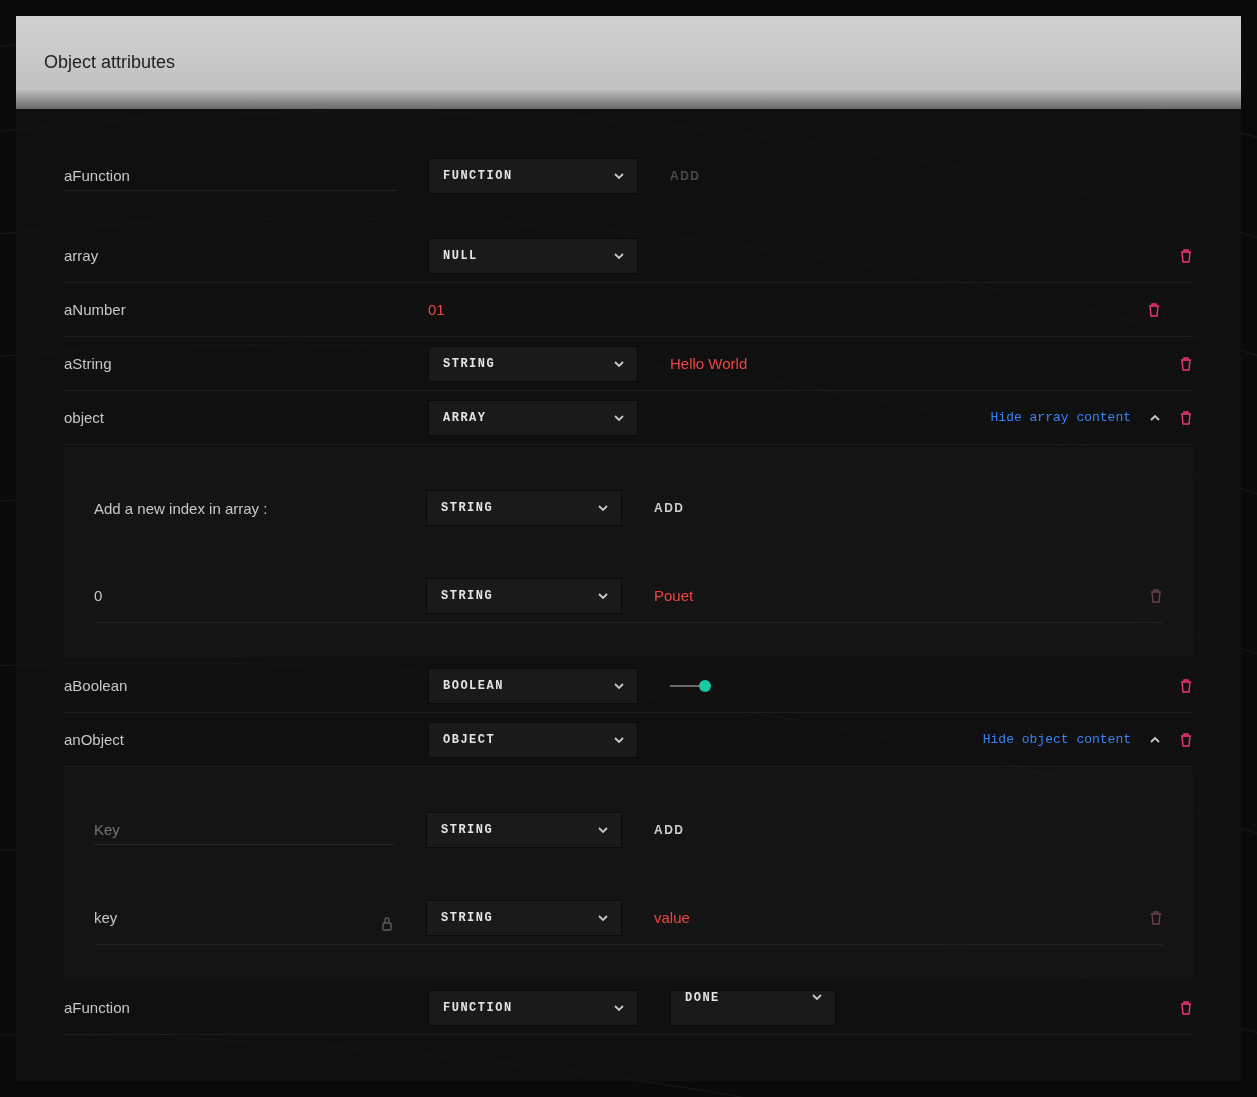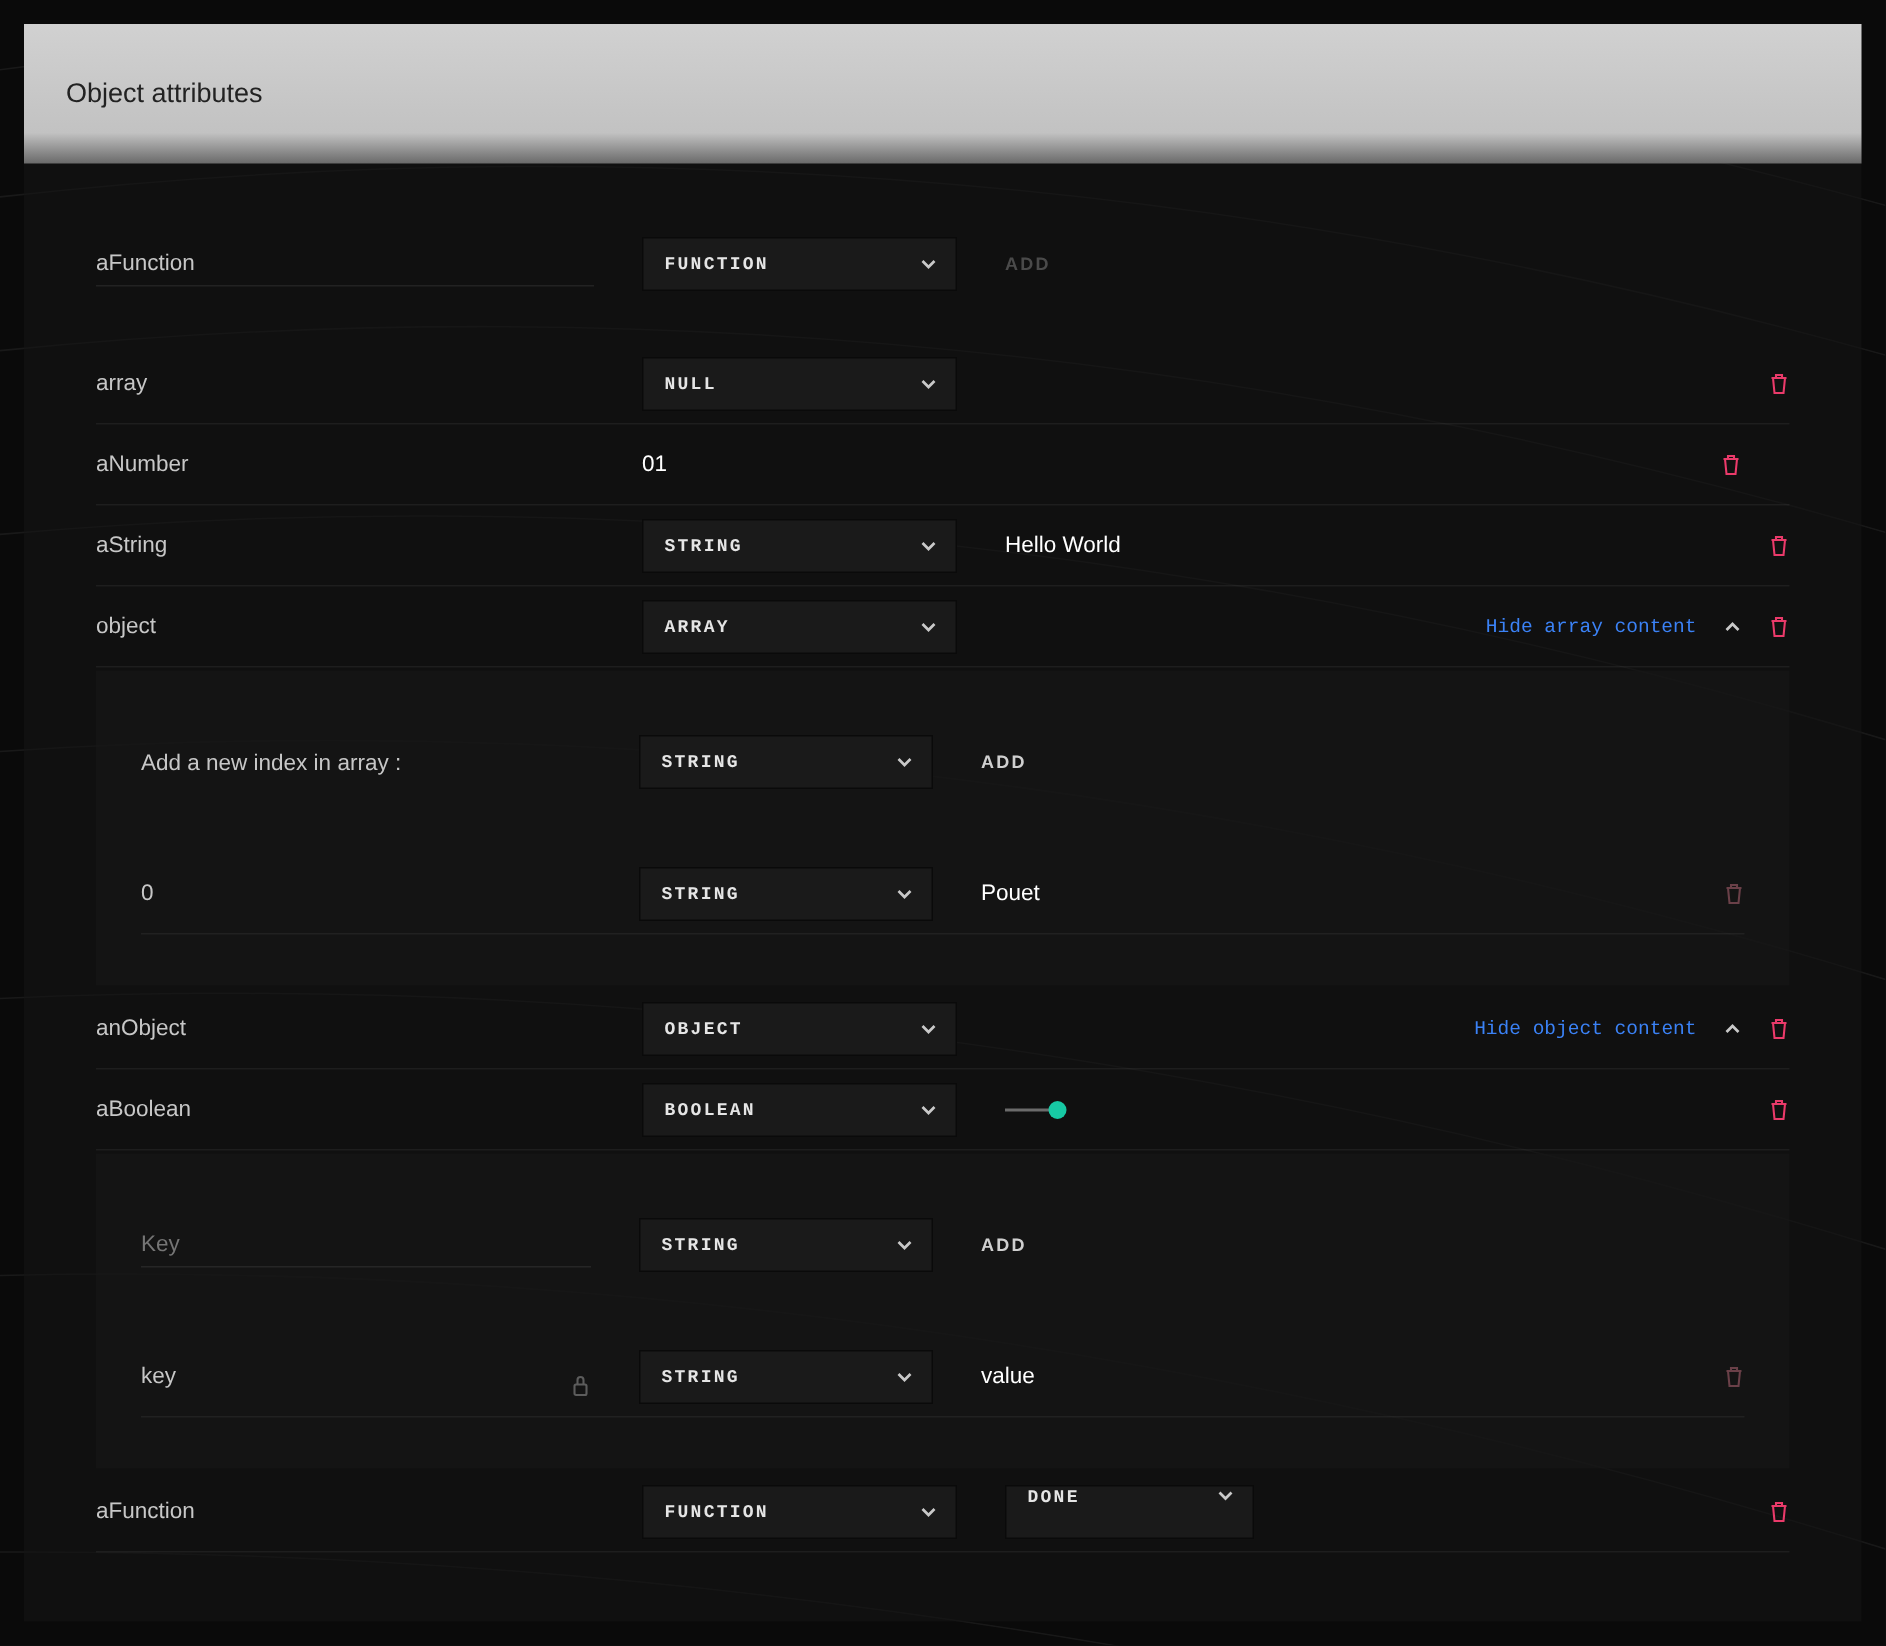--- a/index.html
+++ b/index.html
@@ -81,21 +81,21 @@
     letter-spacing: 1.5px;
     text-transform: uppercase;
   }
   .chev {
     width: 12px; height: 12px; display: inline-block;
   }
   .chev svg { width: 12px; height: 12px; display:block; }
   .chev svg path { stroke: #c9c9c9; stroke-width: 1.8; fill:none; }
   .value-cell { display:flex; align-items:center; gap:14px; }
   .value-text {
-    color: #ffffff;
+    color: #ef4444;
     font-size: 15px;
     background: transparent;
     border: none;
     outline: none;
     width: 100%;
   }
   .add-btn {
     font-family: Liberation Sans, sans-serif;
     font-size: 12px;
     font-weight: 700;
@@ -317,64 +317,64 @@
           <span class="trash faded">
               <svg viewBox="0 0 14 16">
                 <path d="M2 4h10M5 4V2h4v2M3 4l1 10h6l1-10"></path>
               </svg>
             </span>
         </div>
       </div>
     </div>
 
     <div class="row">
-      <div class="name-cell">anObject</div>
-      <div class="type-select">
-        <span class="type-label">OBJECT</span>
-        <span class="chev">
-            <svg viewBox="0 0 12 12">
-              <path d="M2 4 L6 8 L10 4"></path>
-            </svg>
-          </span>
-      </div>
-      <div></div>
-      <div class="right-cell">
-        <span class="collapse-link">
-          <span>Hide object content</span>
-          <span class="chev">
-              <svg viewBox="0 0 12 12">
-                <path d="M2 8 L6 4 L10 8"></path>
-              </svg>
-            </span>
-        </span>
-        <span class="trash">
-            <svg viewBox="0 0 14 16">
-              <path d="M2 4h10M5 4V2h4v2M3 4l1 10h6l1-10"></path>
-            </svg>
-          </span>
-      </div>
-    </div>
-
-    <div class="row">
       <div class="name-cell">aBoolean</div>
       <div class="type-select">
         <span class="type-label">BOOLEAN</span>
         <span class="chev">
             <svg viewBox="0 0 12 12">
               <path d="M2 4 L6 8 L10 4"></path>
             </svg>
           </span>
       </div>
       <div class="value-cell">
         <div class="toggle">
           <div class="toggle-track"></div>
           <div class="toggle-knob"></div>
         </div>
       </div>
       <div class="right-cell">
+        <span class="trash">
+            <svg viewBox="0 0 14 16">
+              <path d="M2 4h10M5 4V2h4v2M3 4l1 10h6l1-10"></path>
+            </svg>
+          </span>
+      </div>
+    </div>
+
+    <div class="row">
+      <div class="name-cell">anObject</div>
+      <div class="type-select">
+        <span class="type-label">OBJECT</span>
+        <span class="chev">
+            <svg viewBox="0 0 12 12">
+              <path d="M2 4 L6 8 L10 4"></path>
+            </svg>
+          </span>
+      </div>
+      <div></div>
+      <div class="right-cell">
+        <span class="collapse-link">
+          <span>Hide object content</span>
+          <span class="chev">
+              <svg viewBox="0 0 12 12">
+                <path d="M2 8 L6 4 L10 8"></path>
+              </svg>
+            </span>
+        </span>
         <span class="trash">
             <svg viewBox="0 0 14 16">
               <path d="M2 4h10M5 4V2h4v2M3 4l1 10h6l1-10"></path>
             </svg>
           </span>
       </div>
     </div>
 
     <div class="nested">
       <div class="row no-border">

